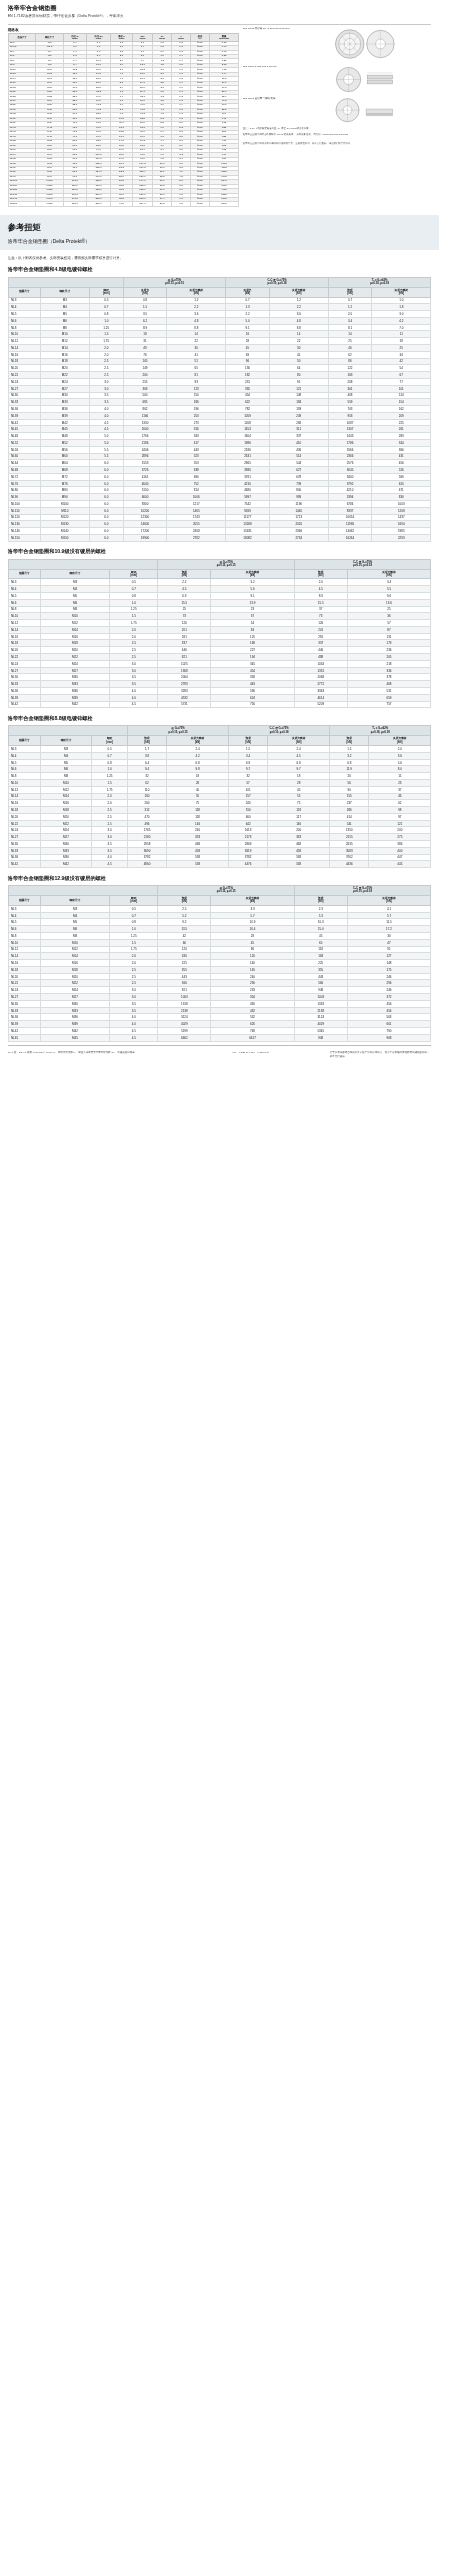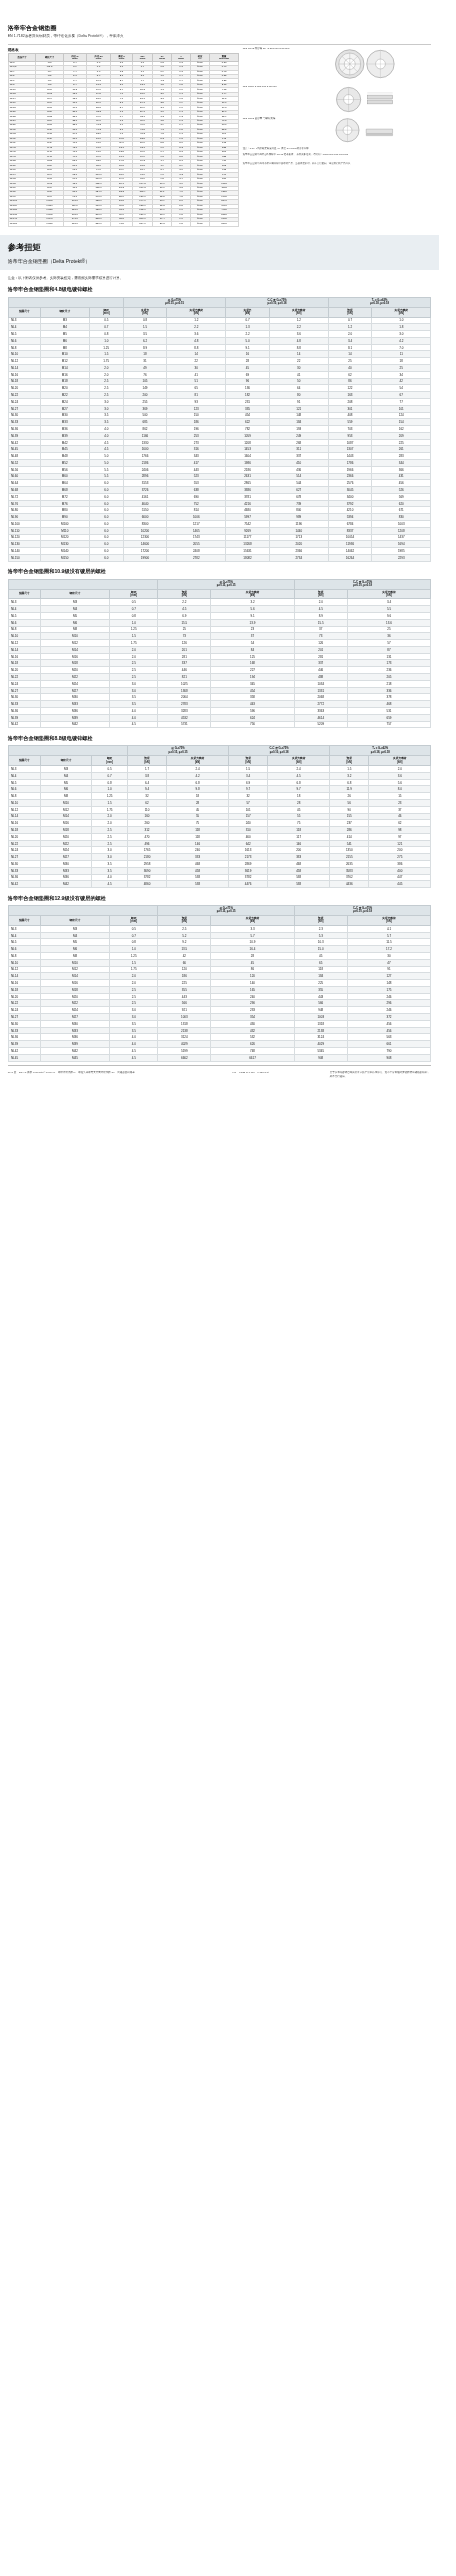--- a/index.html
+++ b/index.html
@@ -1,17 +1,17 @@
 <!DOCTYPE html>
 <html style="font-size:8.8px"><head>
 <meta charset="utf-8">
 <style>
   html,body{margin:0;padding:0;background:#ffffff;}
   body{width:457px;font-family:"Liberation Sans","DejaVu Sans",sans-serif;color:#1a1a1a;-webkit-font-smoothing:antialiased;}
-  .page{width:439px;position:relative;margin-top:20px;}
+  .page{width:439px;position:relative;}
 
   
   .top-head{padding:4.4px 7.7px 2.2px 7.7px;}
   .top-head .t1{font-size:6px;font-weight:bold;color:#111;letter-spacing:0.1px;}
   .top-head .t2{font-size:3.6px;color:#333;margin-top:1.1px;line-height:1.5;}
   .hr-thin{border:0;border-top:0.6px solid #c9c9c9;margin:2.2px 7.7px 0 7.7px;}
 
   
   .spec-wrap{display:flex;gap:3.3px;padding:2.2px 7.7px 0 7.7px;}
   .spec-left{width:237px;}

